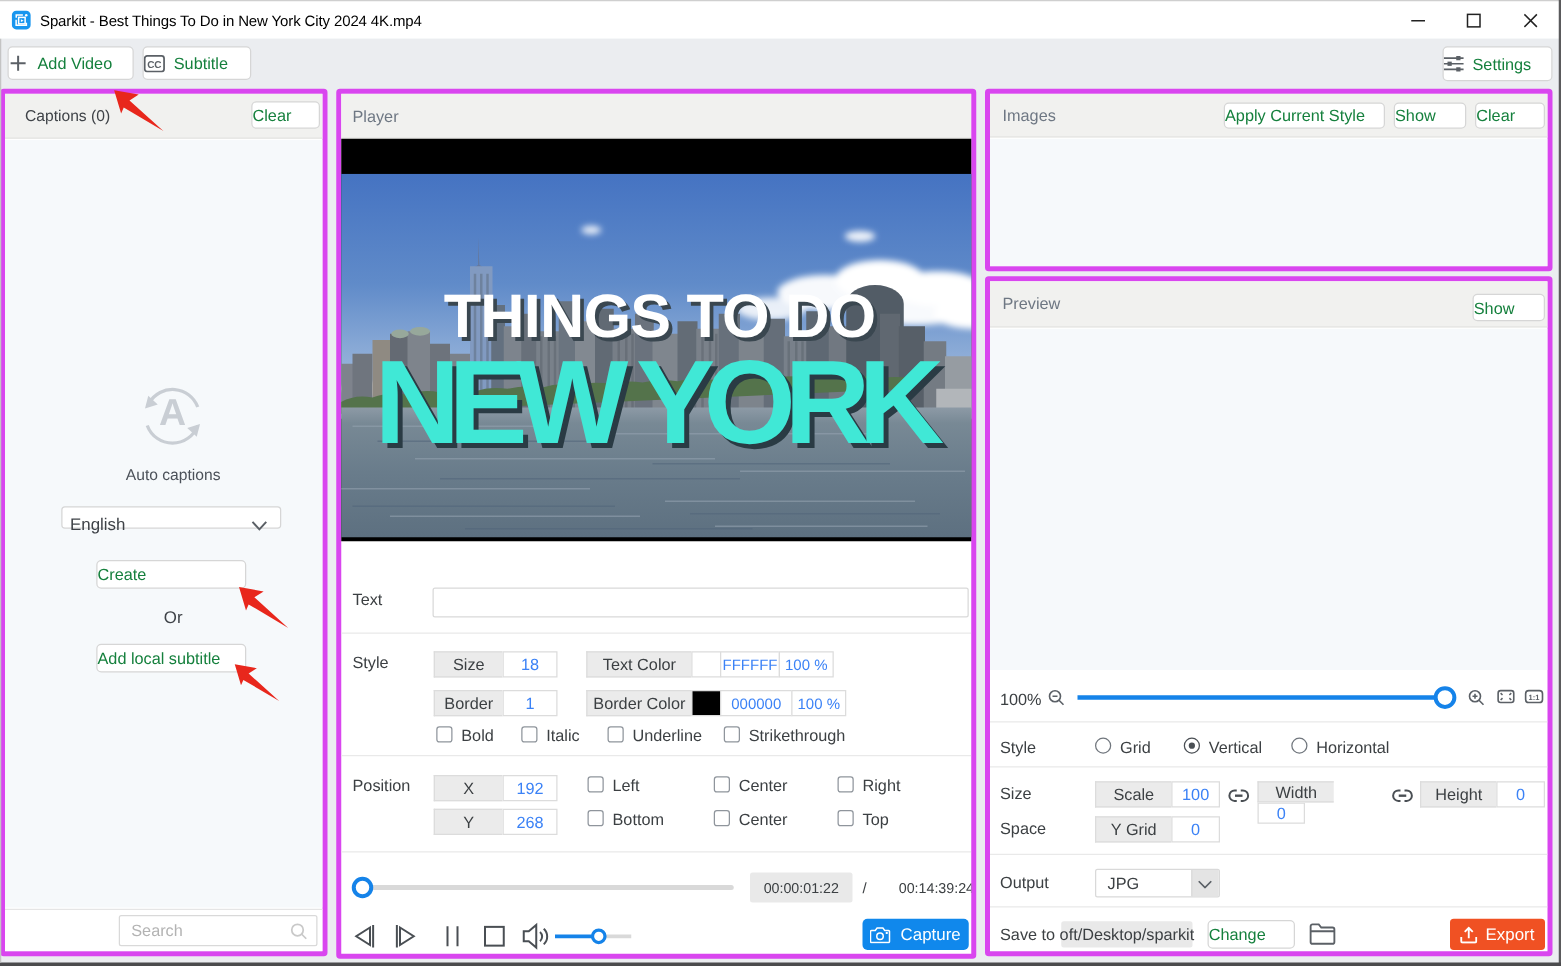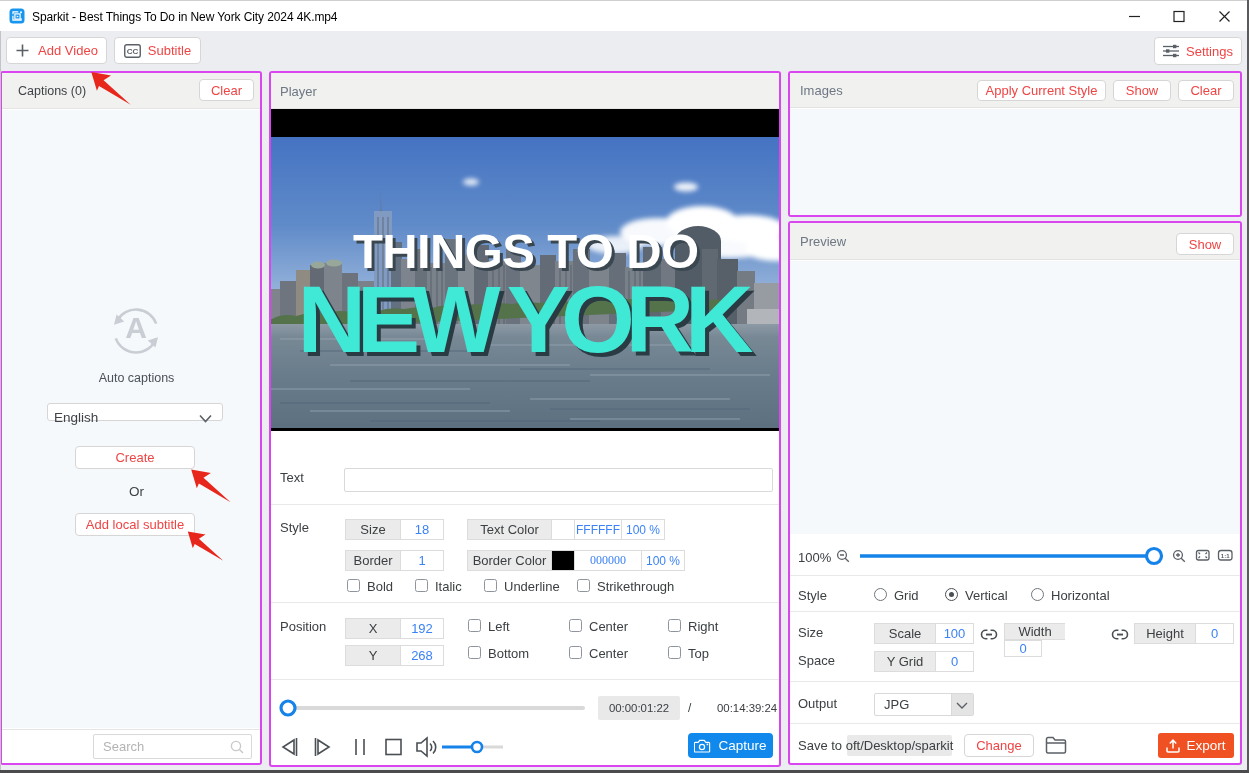--- a/index.html
+++ b/index.html
@@ -1,23 +1,23 @@
 <!DOCTYPE html>
 <html><head>
 <meta charset="utf-8">
 <style>
 * { margin:0; padding:0; box-sizing:border-box; }
 html,body { width:1249px; height:773px; overflow:hidden; }
 body { font-family:"Liberation Sans", sans-serif; background:#ebedf0; position:relative; color:#333; }
 .abs { position:absolute; }
-.panel { position:absolute; background:#fff; border:2px solid #d946ef; border-radius:3px; overflow:hidden; }
+.panel { position:absolute; background:#fff; border:4px solid #d946ef; border-radius:3px; overflow:hidden; }
 .phead { background:#f1f1ef; border-bottom:1px solid #e3e3e2; position:relative; }
 .phead .ptitle { position:absolute; left:16px; top:50%; transform:translateY(-50%); font-size:13px; color:#6e7783; }
 .pbody { background:#f6f9fb; }
-.btn { position:absolute; background:#fff; border:1px solid #d6d6d6; border-radius:4px; font-size:13px; color:#ef4444; display:flex; align-items:center; justify-content:center; }
+.btn { position:absolute; background:#fff; border:1px solid #d6d6d6; border-radius:4px; font-size:13px; color:#15803d; display:flex; align-items:center; }
 .ingrp { position:absolute; display:flex; height:21px; font-size:13px; }
 .ingrp .lab { background:#ebebeb; border:1px solid #dcdcdc; border-right:none; display:flex; align-items:center; justify-content:center; color:#3c4043; }
 .ingrp .val { background:#fff; border:1px solid #dcdcdc; display:flex; align-items:center; justify-content:center; color:#3b82f6; }
 .cb { position:absolute; width:13px; height:13px; border:1.5px solid #8f959c; border-radius:2.5px; background:#fff; }
 .cblab { position:absolute; font-size:13px; color:#3c4043; }
 .radio { position:absolute; width:13px; height:13px; border:1.5px solid #70767d; border-radius:50%; background:#fff; }
 .rowline { position:absolute; left:0; right:0; height:1px; background:#e9e9e9; }
 .seclab { position:absolute; font-size:13px; color:#3c4043; }
 </style>
 </head>
@@ -252,21 +252,21 @@
     </div>
   <div class="ingrp" style="left:74px;top:477px;">
       <div class="lab" style="width:55px;">Border</div>
       <div class="val" style="width:44px;">1</div>
     </div>
   <div class="ingrp" style="left:196px;top:477px;">
       <div class="lab" style="width:84px;">Border Color</div>
       <div class="val" style="width:24px;padding:0;">
         <div style="width:100%;height:100%;background:#000;"></div>
       </div>
-      <div class="val" style="width:68px;margin-left:-1px;font-size:12px;font-family:Liberation Serif, serif;">000000</div>
+      <div class="val" style="width:58px;margin-left:-1px;font-size:12px;">000000</div>
       <div class="val" style="width:44px;margin-left:-1px;font-size:12px;">100 %</div>
     </div>
   <div class="cb" style="left:76px;top:506px;"></div>
     <div class="cblab" style="left:96px;top:506px;">Bold</div>
   <div class="cb" style="left:144px;top:506px;"></div>
     <div class="cblab" style="left:164px;top:506px;">Italic</div>
   <div class="cb" style="left:213px;top:506px;"></div>
     <div class="cblab" style="left:233px;top:506px;">Underline</div>
   <div class="cb" style="left:306px;top:506px;"></div>
     <div class="cblab" style="left:326px;top:506px;">Strikethrough</div>

